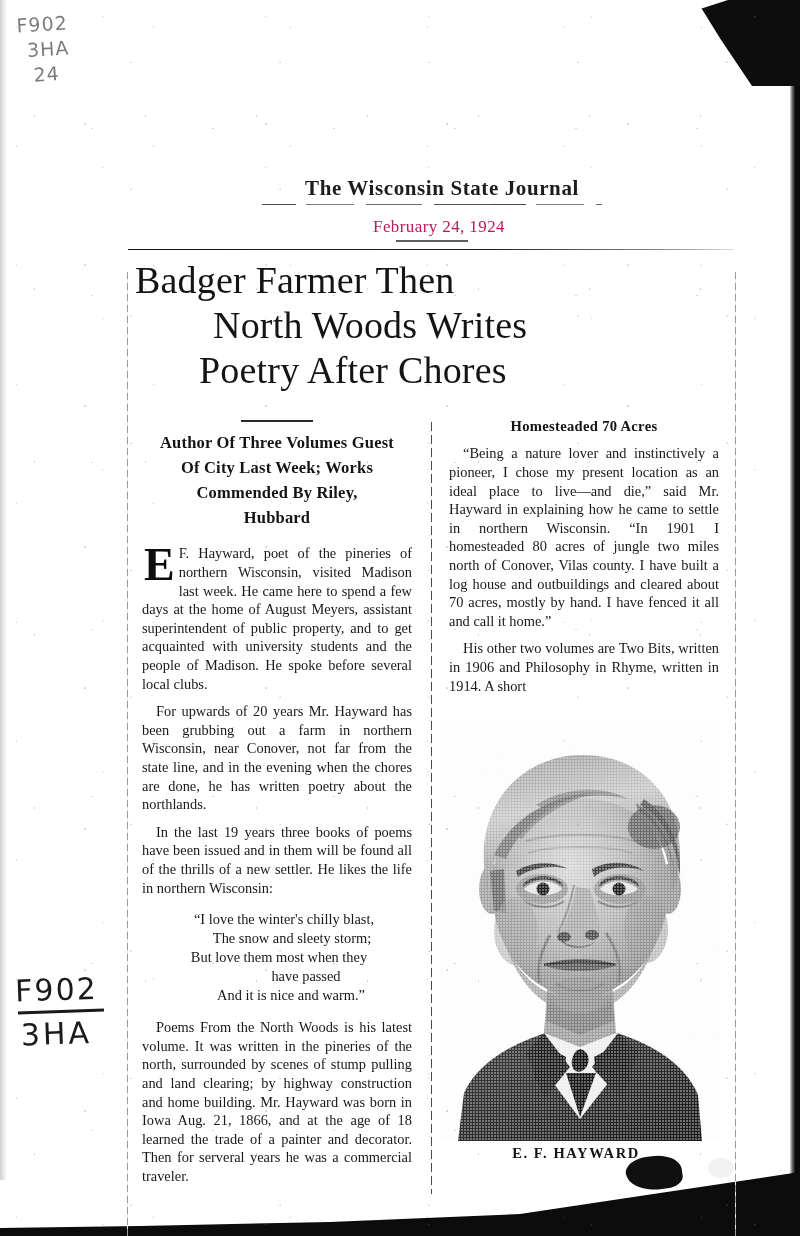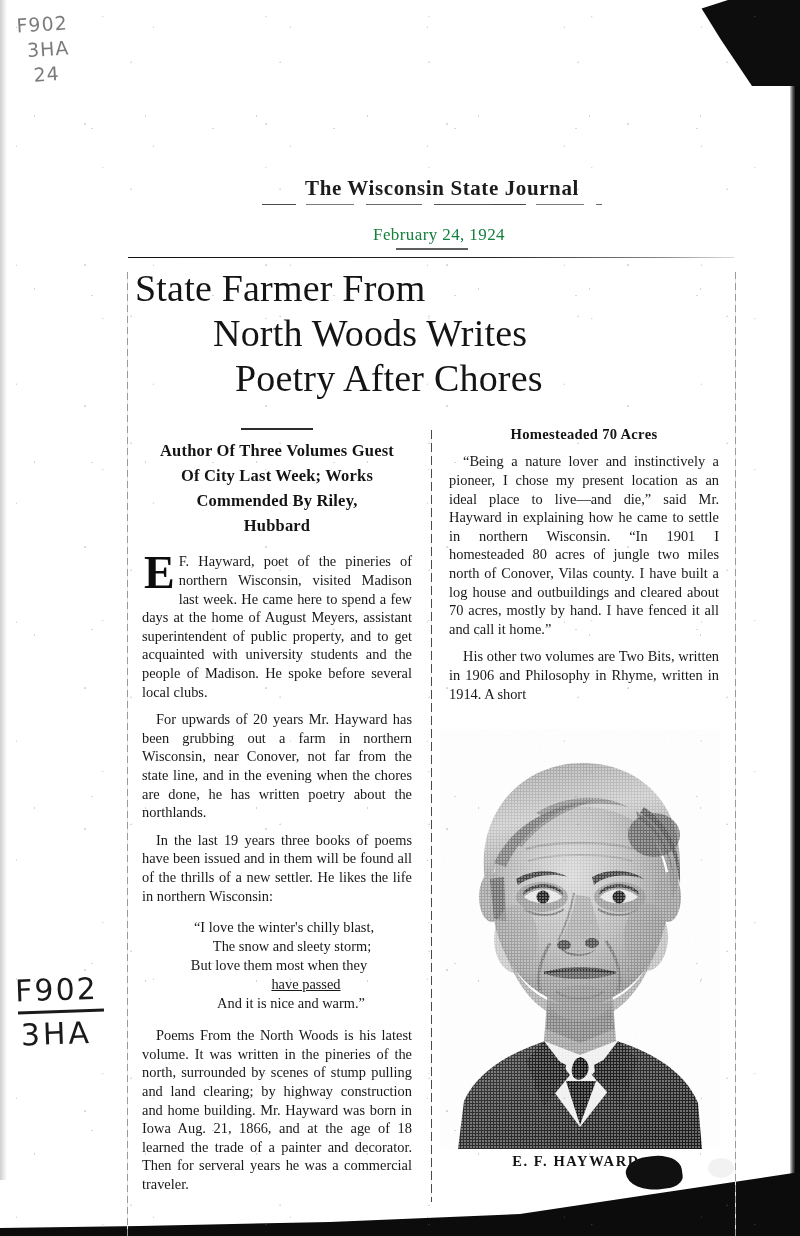--- a/index.html
+++ b/index.html
@@ -129,22 +129,22 @@
       #6a6a6a 104px, #6a6a6a 160px, #ffffff 160px, #ffffff 172px,
       #555 172px, #555 230px);
     width: 340px;
     margin: 3px auto 0 auto;
   }
   #issue-date {
     font-family: "Liberation Serif", serif;
     font-size: 17px;
     font-weight: 400;
     letter-spacing: 0.4px;
-    color: #15803d;
-    margin-top: 20px;
+    color: #be185d;
+    margin-top: 12px;
     padding-left: 14px;
   }
   #masthead-rule-2 {
     height: 2px;
     width: 72px;
     background: #2a2a2a;
     margin: 3px auto 0 auto;
     opacity: 0.75;
   }
   #masthead-rule-3 {
@@ -159,21 +159,21 @@
     margin-top: 8px;
     font-family: "Liberation Serif", serif;
     font-weight: 400;
     font-size: 38px;
     line-height: 45px;
     color: #141414;
     letter-spacing: 0.2px;
   }
   #headline .hl-1 { display: block; padding-left: 8px; }
   #headline .hl-2 { display: block; padding-left: 86px; }
-  #headline .hl-3 { display: block; padding-left: 108px; }
+  #headline .hl-3 { display: block; padding-left: 72px; }
 
   
   #columns {
     position: relative;
     margin-top: 14px;
     display: flex;
   }
   #col-left {
     width: 300px;
     padding: 0 6px 0 6px;
@@ -241,21 +241,21 @@
     font-size: 14.4px;
     line-height: 19px;
     color: #181818;
     margin: 13px 0 13px 0;
     text-align: center;
   }
   #poem .verse { display: block; white-space: pre; }
   #poem .v1 { padding-left: 14px; }
   #poem .v2 { padding-left: 30px; }
   #poem .v3 { padding-left: 4px; }
-  #poem .v4 { padding-left: 58px; text-decoration: underline; }
+  #poem .v4 { padding-left: 58px; }
   #poem .v5 { padding-left: 28px; }
 
   
   #sub-head {
     text-align: center;
     font-family: "Liberation Serif", serif;
     font-weight: 700;
     font-size: 14.6px;
     letter-spacing: 0.3px;
     color: #141414;
@@ -344,21 +344,21 @@
 
     <div id="masthead">
       <div id="paper-name">The Wisconsin State Journal</div>
       <div id="masthead-rule-1"></div>
       <div id="issue-date">February 24, 1924</div>
       <div id="masthead-rule-2"></div>
       <div id="masthead-rule-3"></div>
     </div>
 
     <h1 id="headline">
-      <span class="hl-1">State Farmer From</span>
+      <span class="hl-1">Badger Farmer Then</span>
       <span class="hl-2">North Woods Writes</span>
       <span class="hl-3">Poetry After Chores</span>
     </h1>
 
     <div id="columns">
 
       <div id="col-left">
 
         <div id="deck-rule"></div>
         <div id="deck">

